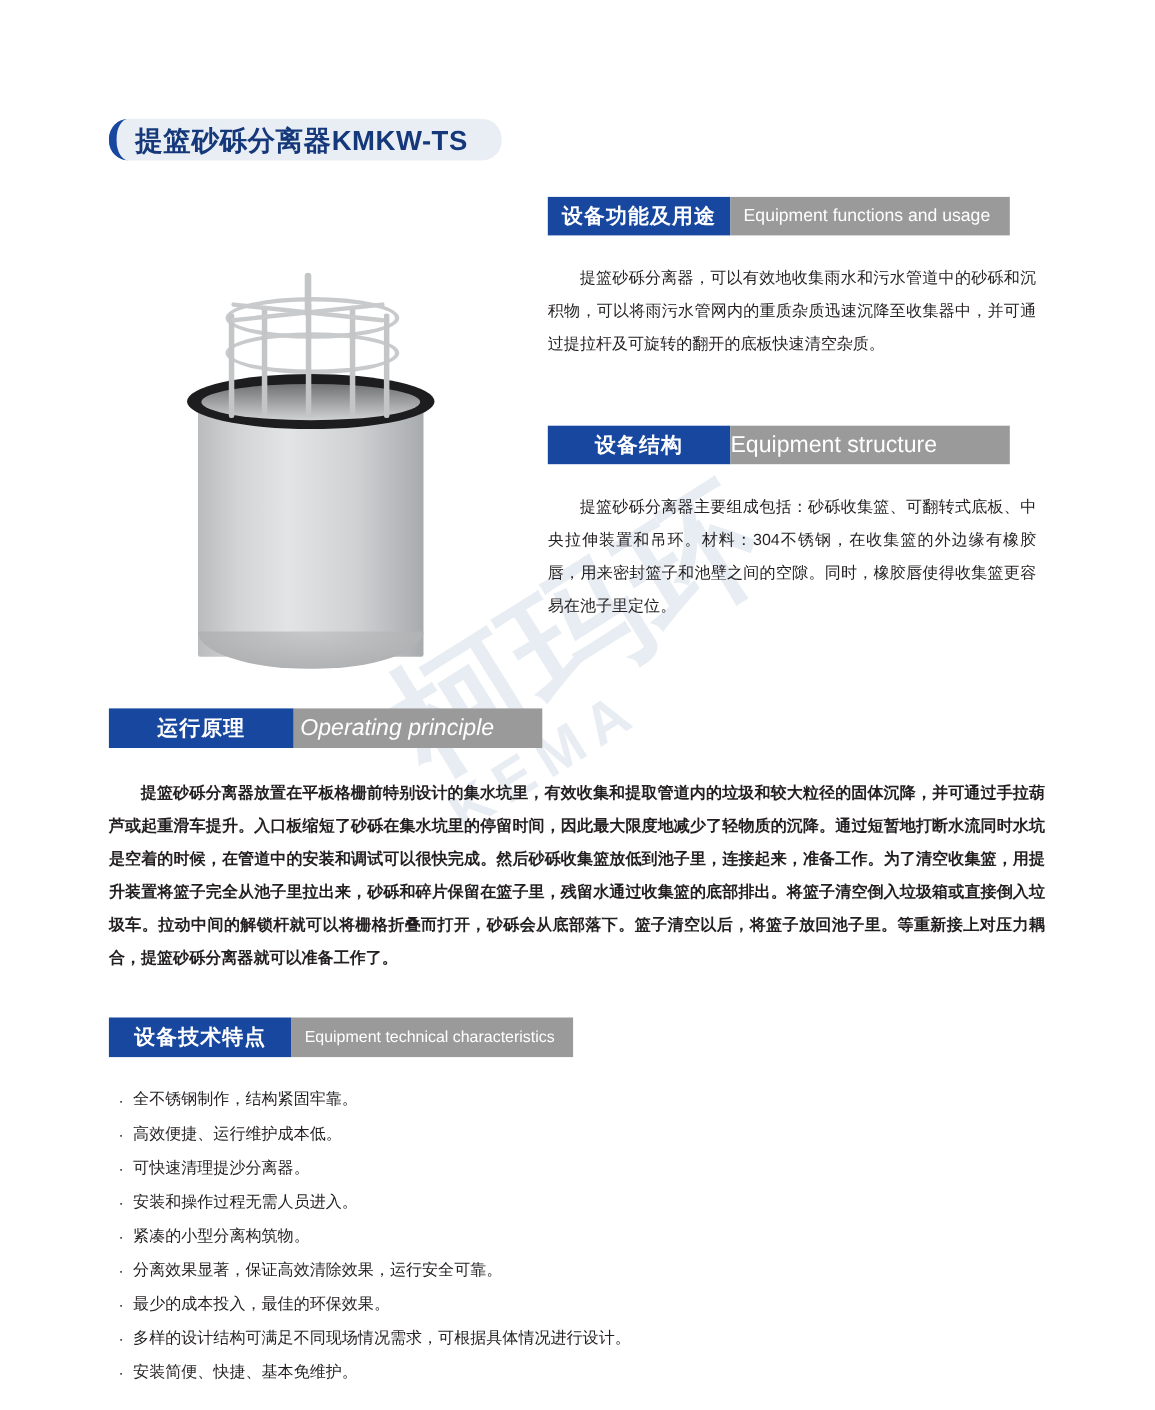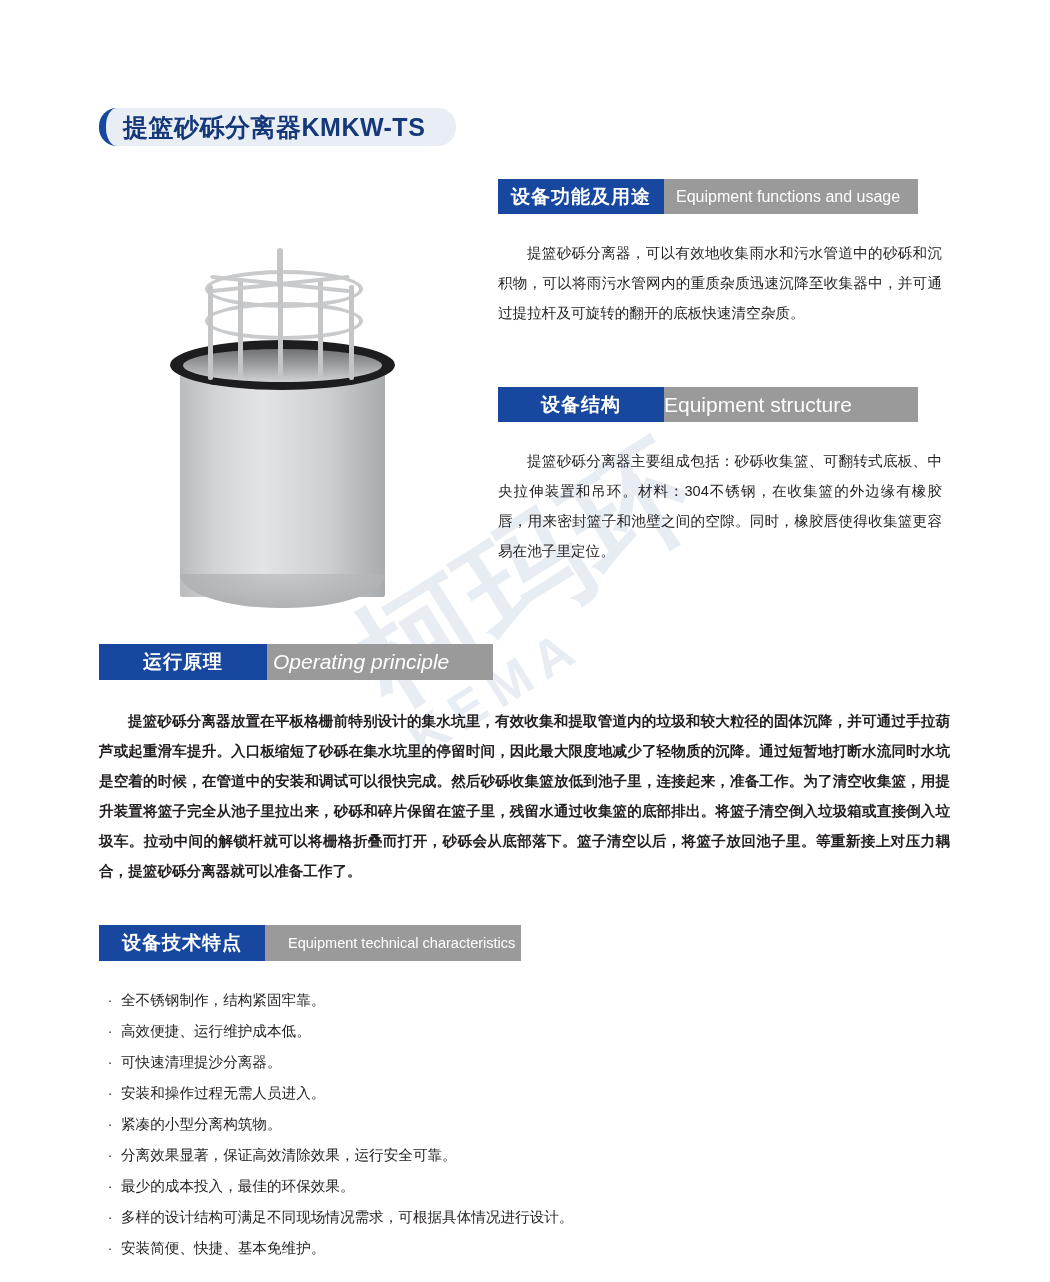--- a/index.html
+++ b/index.html
@@ -104,21 +104,21 @@
   #sec-structure { left: 498px; top: 387px; }
   #sec-structure .cn { width: 166px; height: 35px; }
   #sec-structure .en { width: 254px; height: 35px; font-size: 21px; }
 
   #sec-principle { left: 99px; top: 644px; }
   #sec-principle .cn { width: 168px; height: 36px; }
   #sec-principle .en { width: 226px; height: 36px; font-size: 21px; padding-left: 6px; font-style: italic; }
 
   #sec-characteristics { left: 99px; top: 925px; }
   #sec-characteristics .cn { width: 166px; height: 36px; font-family: Liberation Serif, serif; }
-  #sec-characteristics .en { width: 256px; height: 36px; font-size: 14.5px; padding-left: 23px; }
+  #sec-characteristics .en { width: 256px; height: 36px; font-size: 14.5px; padding-left: 12px; }
 
   
   .para {
     position: absolute;
     font-size: 14.6px;
     line-height: 30px;
     color: #231f20;
     text-align: justify;
     text-justify: inter-ideograph;
     z-index: 3;

